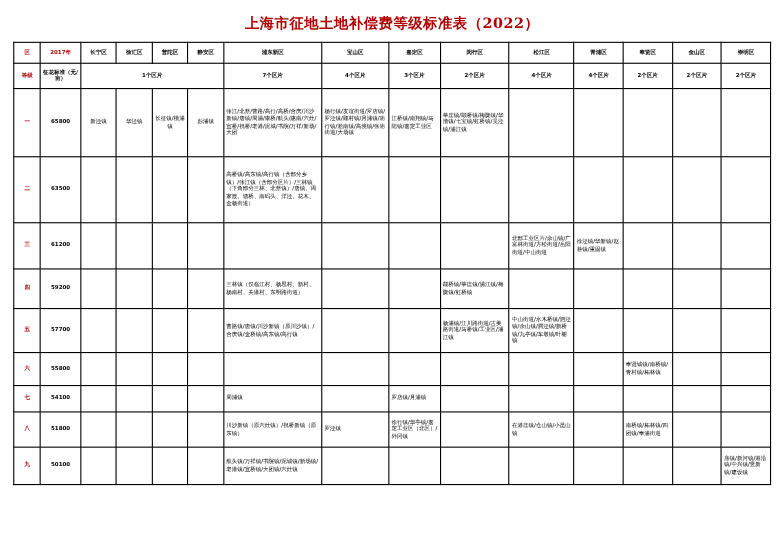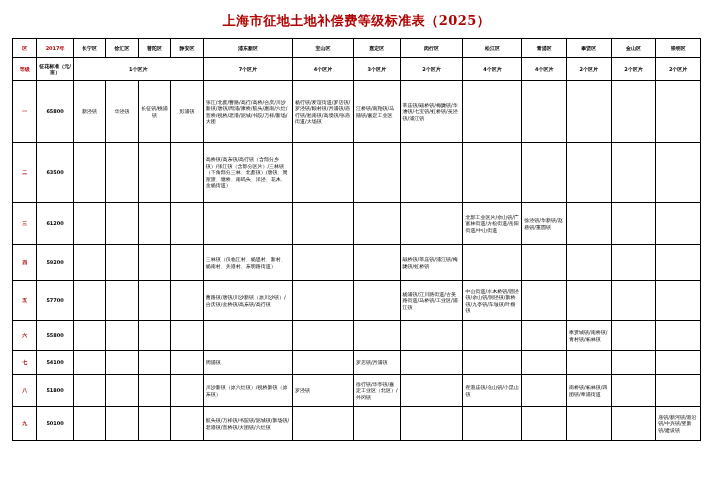--- a/index.html
+++ b/index.html
@@ -74,21 +74,21 @@
     line-height: 1.3;
   }
   .cell-text.ctr {
     text-align: center;
   }
 </style>
 </head>
 <body>
 
 <div class="page">
-  <div class="doc-title">上海市征地土地补偿费等级标准表（2025）</div>
+  <div class="doc-title">上海市征地土地补偿费等级标准表（2022）</div>
 
   <table class="main">
     <colgroup>
       <col style="width:24px">
       <col style="width:36px">
       <col style="width:32px">
       <col style="width:32px">
       <col style="width:32px">
       <col style="width:32px">
       <col style="width:88px">

